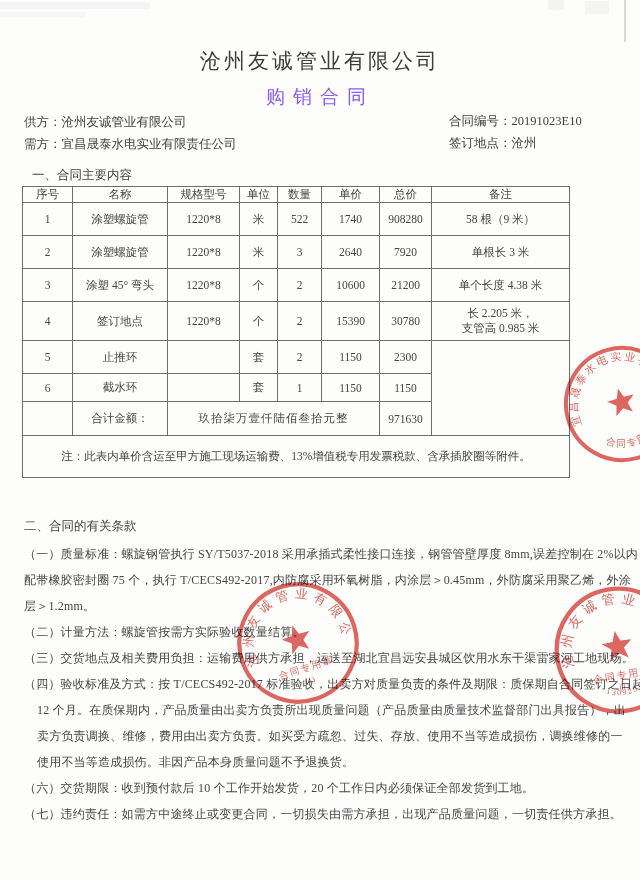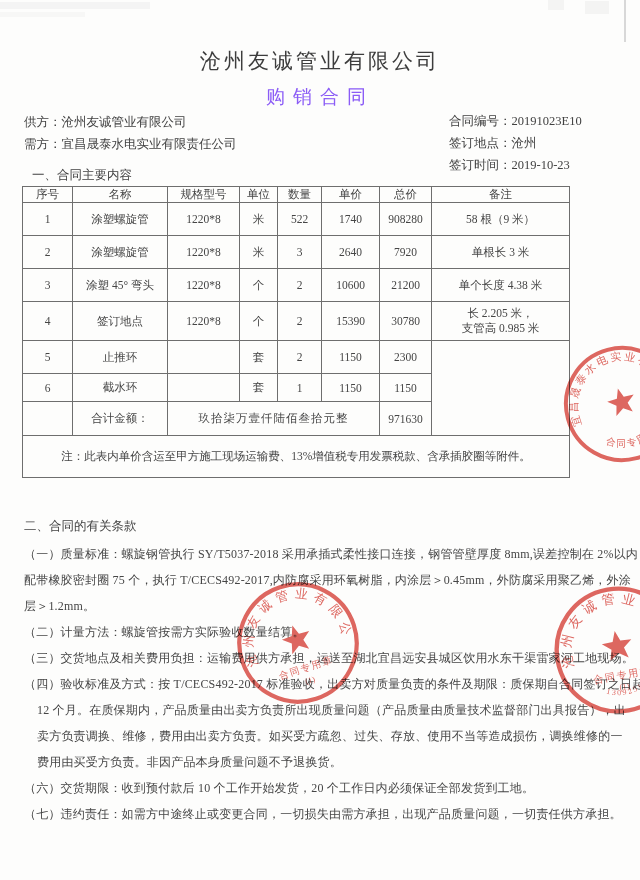--- a/index.html
+++ b/index.html
@@ -63,21 +63,20 @@
 
   <div class="meta supplier">
     <span>供方：</span><span>沧州友诚管业有限公司</span>
   </div>
   <div class="meta buyer">
     <span>需方：</span><span>宜昌晟泰水电实业有限责任公司</span>
   </div>
   <div class="meta meta-right">
     <div><span>合同编号：</span><span>20191023E10</span></div>
     <div><span>签订地点：</span><span>沧州</span></div>
-    <div><span>签订时间：</span><span>2019-10-23</span></div>
   </div>
   <div class="meta sec1-heading">一、合同主要内容</div>
 
   <table class="main-table">
     <colgroup>
       <col style="width:50px">
         <col style="width:95px">
         <col style="width:72px">
         <col style="width:38px">
       <col style="width:44px">
@@ -174,21 +173,21 @@
 
   <div class="clauses">
     <div class="clause-line">（一）质量标准：螺旋钢管执行 SY/T5037-2018 采用承插式柔性接口连接，钢管管壁厚度 8mm,误差控制在 2%以内，</div>
     <div class="clause-line">配带橡胶密封圈 75 个，执行 T/CECS492-2017,内防腐采用环氧树脂，内涂层＞0.45mm，外防腐采用聚乙烯，外涂</div>
     <div class="clause-line">层＞1.2mm。</div>
     <div class="clause-line">（二）计量方法：螺旋管按需方实际验收数量结算。</div>
     <div class="clause-line">（三）交货地点及相关费用负担：运输费用供方承担，运送至湖北宜昌远安县城区饮用水东干渠雷家河工地现场。</div>
     <div class="clause-line">（四）验收标准及方式：按 T/CECS492-2017 标准验收，出卖方对质量负责的条件及期限：质保期自合同签订之日起</div>
     <div class="clause-line indent">12 个月。在质保期内，产品质量由出卖方负责所出现质量问题（产品质量由质量技术监督部门出具报告），出</div>
     <div class="clause-line indent">卖方负责调换、维修，费用由出卖方负责。如买受方疏忽、过失、存放、使用不当等造成损伤，调换维修的一</div>
-    <div class="clause-line indent">费用由买受方负责。非因产品本身质量问题不予退换货。</div>
+    <div class="clause-line indent">使用不当等造成损伤。非因产品本身质量问题不予退换货。</div>
     <div class="clause-line">（六）交货期限：收到预付款后 10 个工作开始发货，20 个工作日内必须保证全部发货到工地。</div>
     <div class="clause-line">（七）违约责任：如需方中途终止或变更合同，一切损失由需方承担，出现产品质量问题，一切责任供方承担。</div>
   </div>
 
   <div class="seal seal-a">
     <svg width="128" height="128" viewBox="0 0 160 160">
       <circle cx="80" cy="80" r="70" fill="none" stroke="#d8463e" stroke-width="5"></circle>
       <path id="arcA1" d="M 26,96 A 56,56 0 1 1 134,96" fill="none"></path>
       <path id="arcA2" d="M 36,110 A 53,53 0 0 0 124,110" fill="none"></path>
       <text font-size="13.5" letter-spacing="3" fill="#d8463e">

